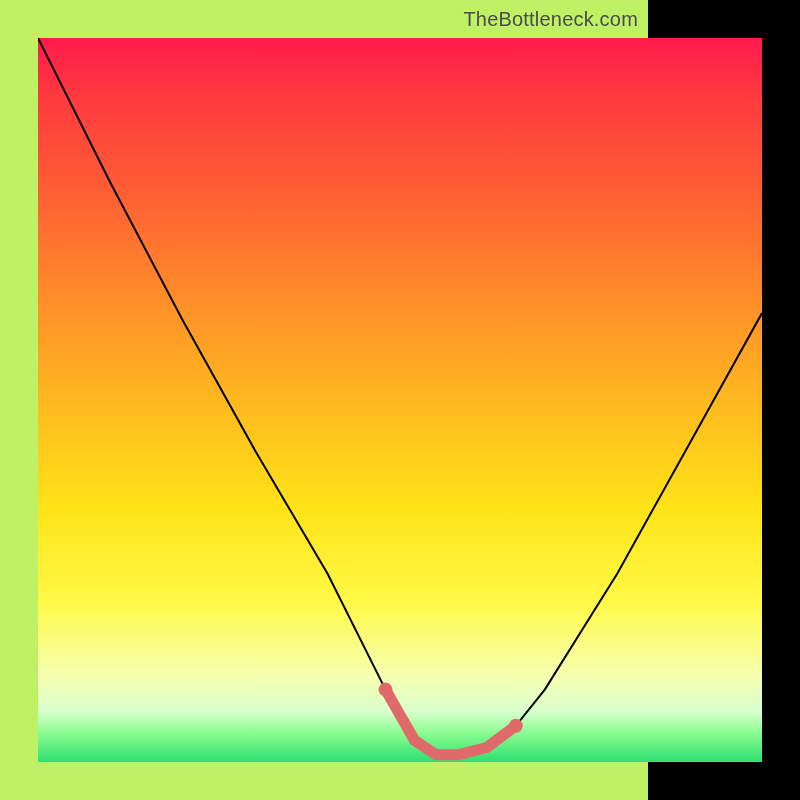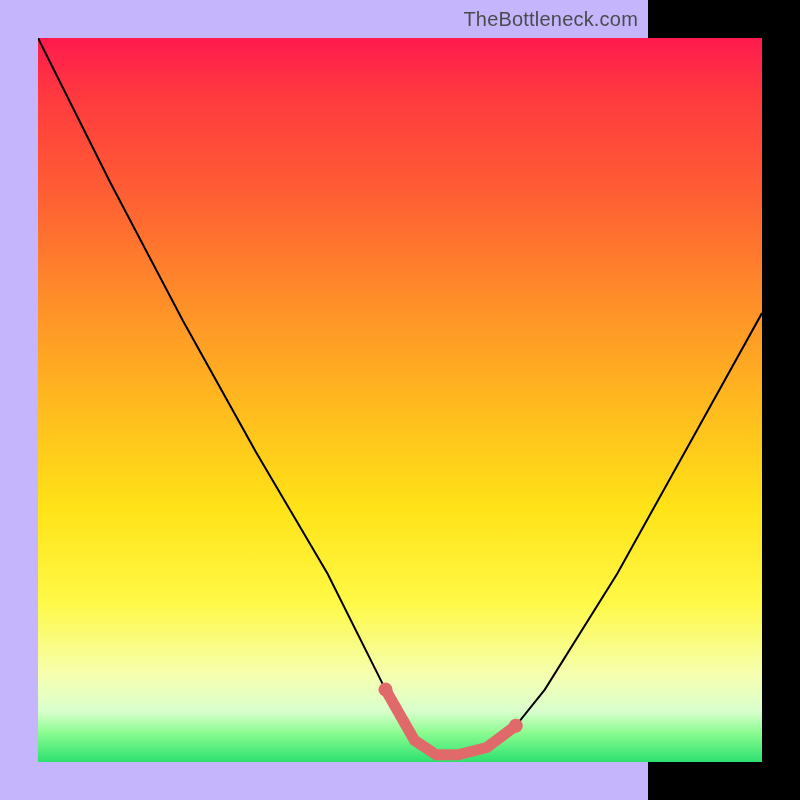--- a/index.html
+++ b/index.html
@@ -8,21 +8,21 @@
     width: 800px;
     height: 800px;
     overflow: hidden;
     background: #000;
     font-family: Arial, Helvetica, sans-serif;
   }
   .frame {
     position: relative;
     width: 648px;
     height: 800px;
-    background: #c4b5fd;
+    background: #bef264;
   }
   .plot-area {
     position: absolute;
     left: 38px;
     top: 38px;
     width: 724px;
     height: 724px;
     overflow: hidden;
   }
   .gradient-bg {

